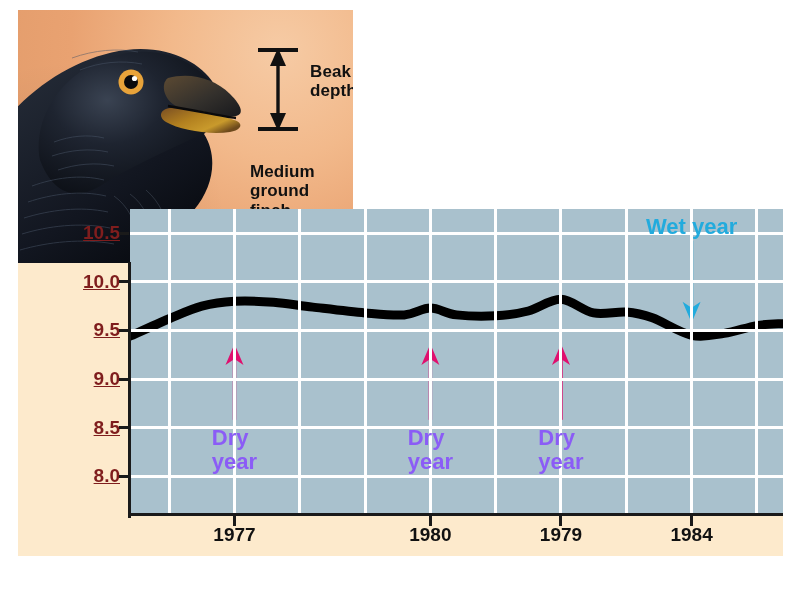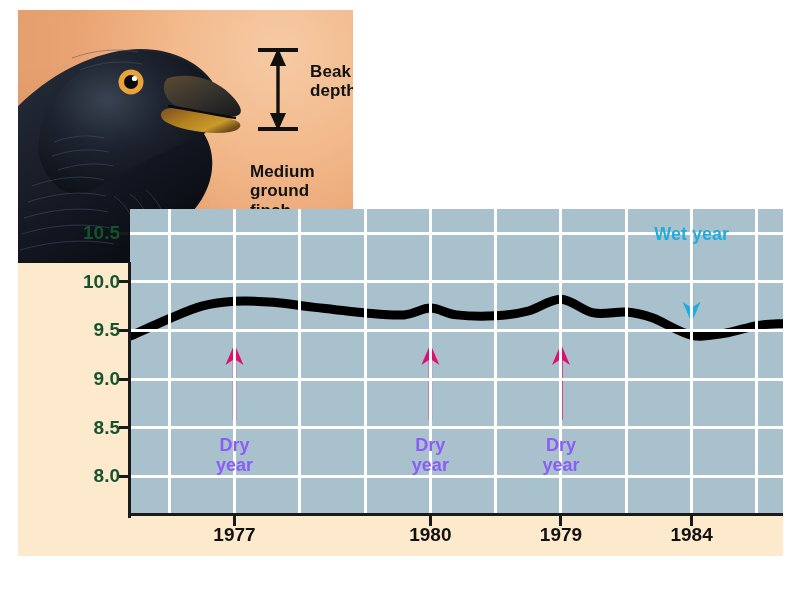--- a/index.html
+++ b/index.html
@@ -68,39 +68,38 @@
   .gridline-h{position:absolute;left:0;height:3px;width:100%;background:#ffffff;}
 
   .axis-y{
     position:absolute;left:128px;top:262px;width:3px;height:256px;background:#1a1a1a;
   }
   .axis-x{
     position:absolute;left:128px;top:513px;width:655px;height:3px;background:#1a1a1a;
   }
   .ylabel{
     position:absolute;right:0;
-    font-weight:bold;font-size:19px;color:#14532d;
+    font-weight:bold;font-size:19px;color:#7f1d1d;
     text-align:right;white-space:nowrap;
     transform:translateY(-50%);
+    text-decoration:underline;
   }
   .xlabel{
     position:absolute;top:524px;
     font-weight:bold;font-size:19px;color:#111;
     transform:translateX(-50%);white-space:nowrap;
   }
 
   
   .ann-label{
     position:absolute;
-    font-weight:bold;font-size:18px;
+    font-weight:bold;font-size:22px;
     line-height:1.12;
-    text-align:center;
     transform:translateX(-50%);
     white-space:nowrap;
-    margin-top:9px;
   }
   .dry{color:#8b5cf6;}
   .wet{color:#22abdd;}
 
   .copyright{
     position:absolute;left:8px;top:570px;
     font-size:11px;color:#2a2a2a;
     font-family:"Liberation Sans", sans-serif;
     white-space:nowrap;
   }

